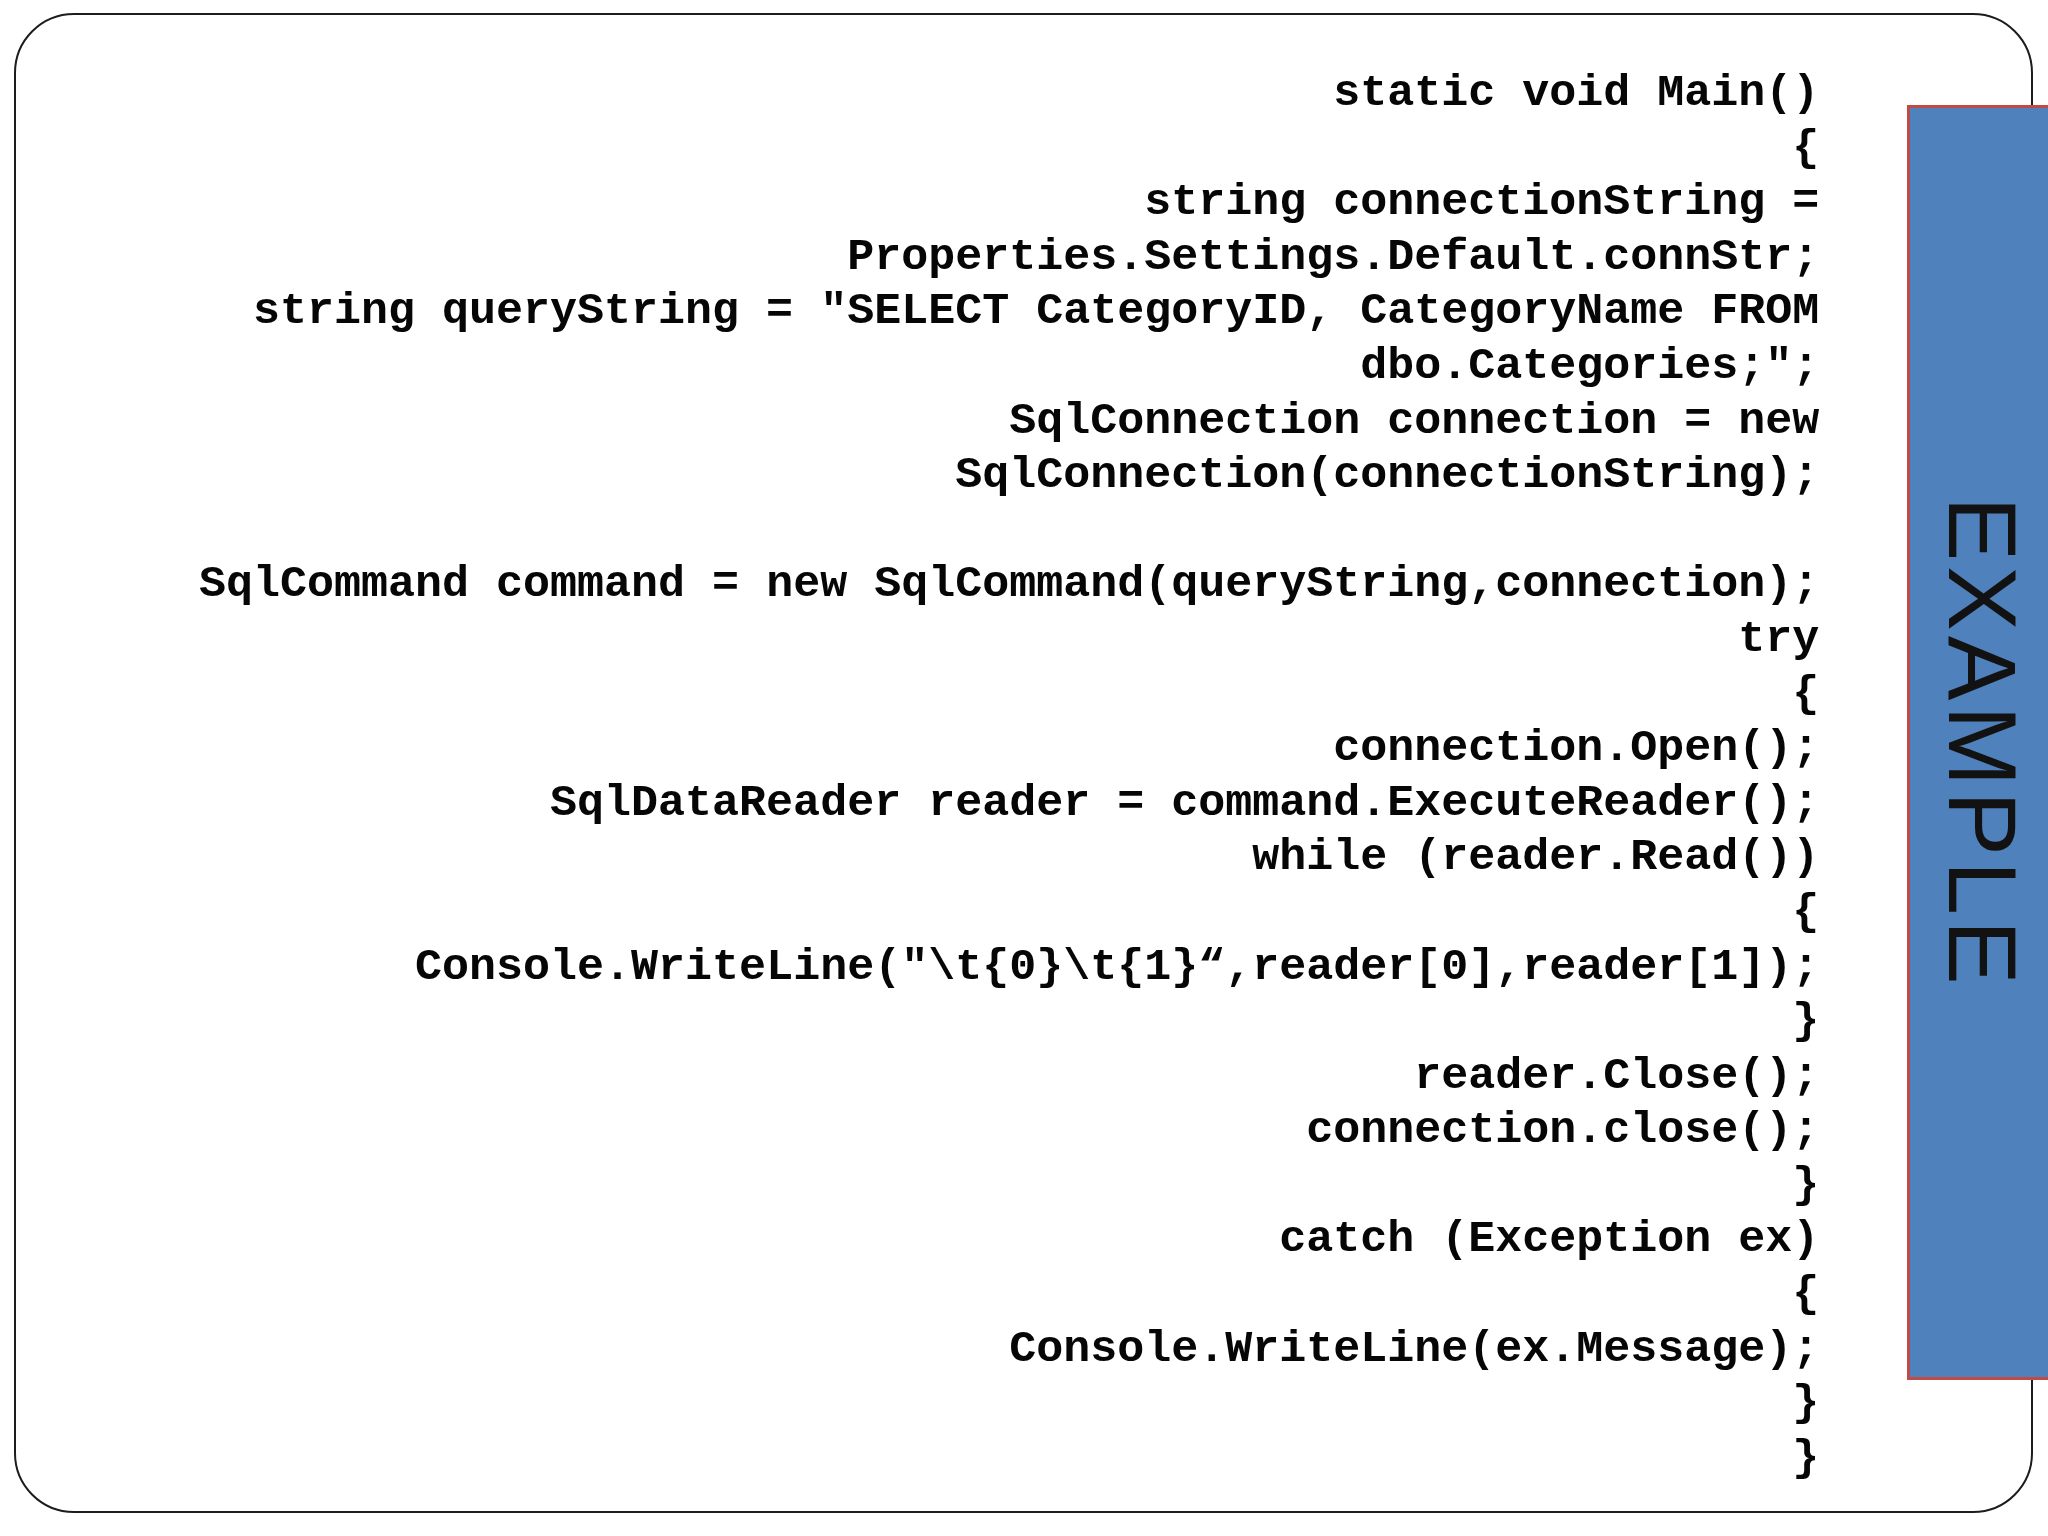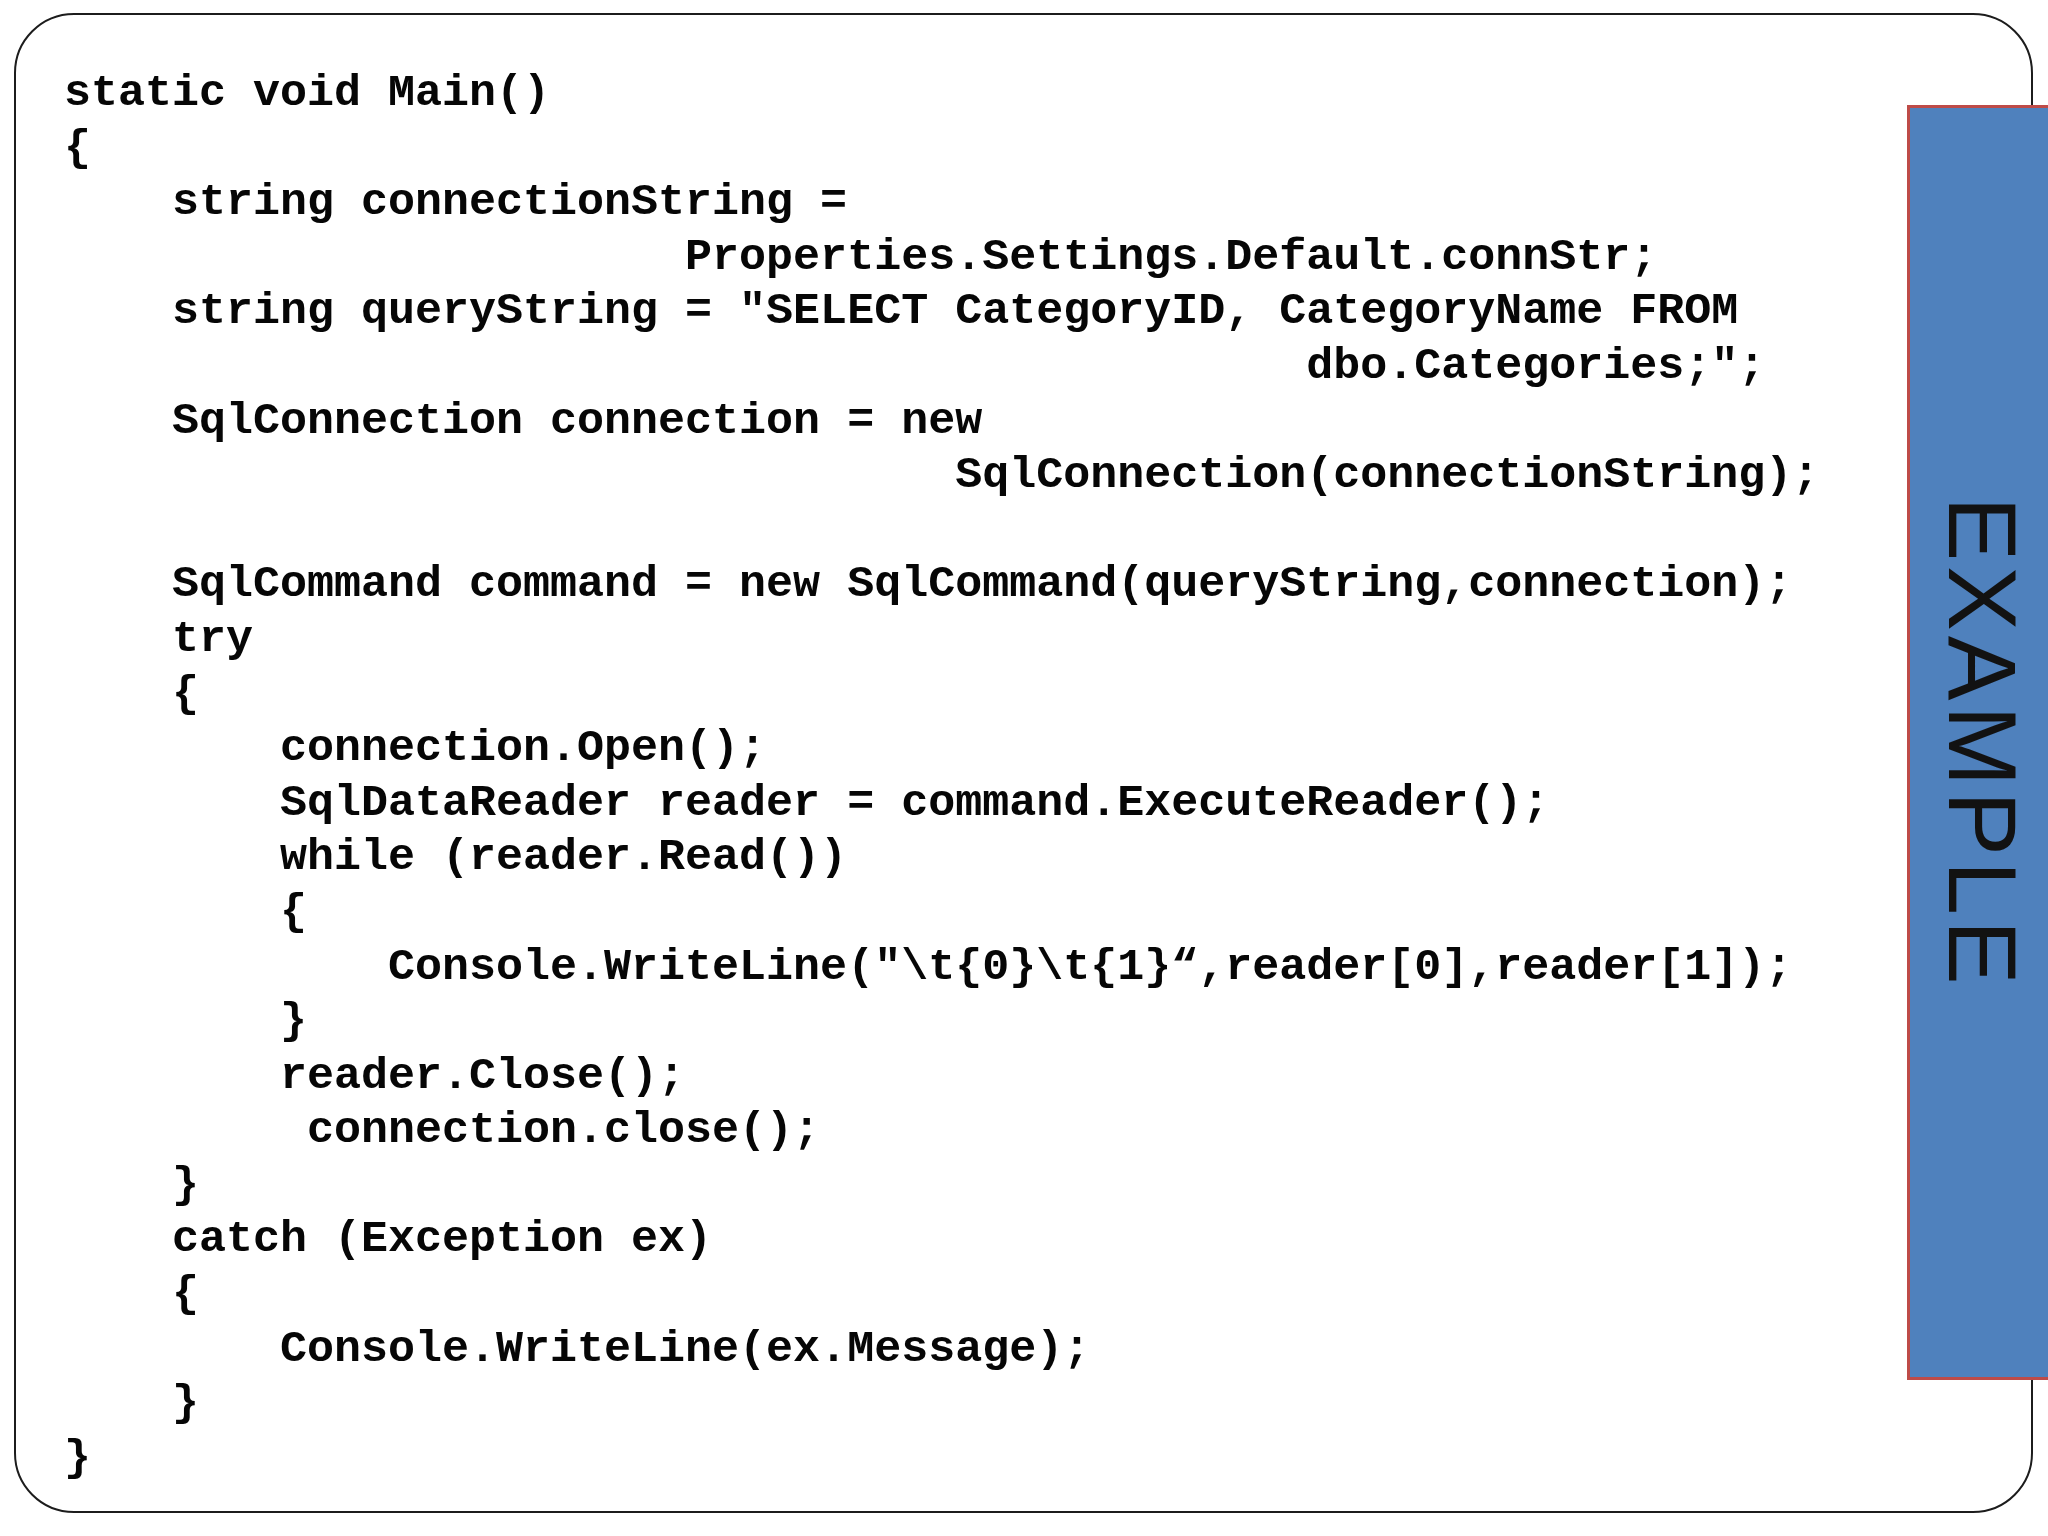--- a/index.html
+++ b/index.html
@@ -67,21 +67,21 @@
     font-size: 97px;
     letter-spacing: 5px;
     color: #121212;
   }
 </style>
 </head>
 <body>
 
 <div class="slide">
   <div class="frame" style="border-color: rgb(28, 28, 28);"></div>
-  <pre class="code" style="color: rgb(6, 6, 6);">static void Main()
+  <pre class="code" style="color: rgb(6, 6, 6); text-align: right;">static void Main()
 {
     string connectionString =
                        Properties.Settings.Default.connStr;
     string queryString = "SELECT CategoryID, CategoryName FROM
                                               dbo.Categories;";
     SqlConnection connection = new
                                  SqlConnection(connectionString);
 
     SqlCommand command = new SqlCommand(queryString,connection);
     try

